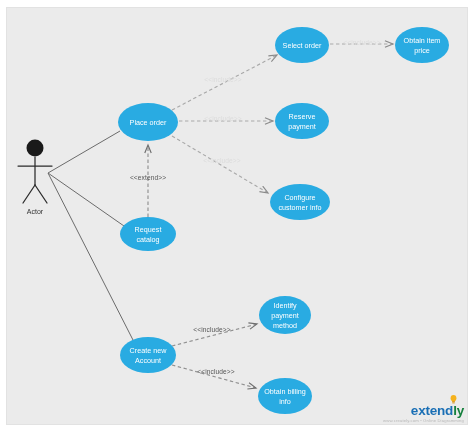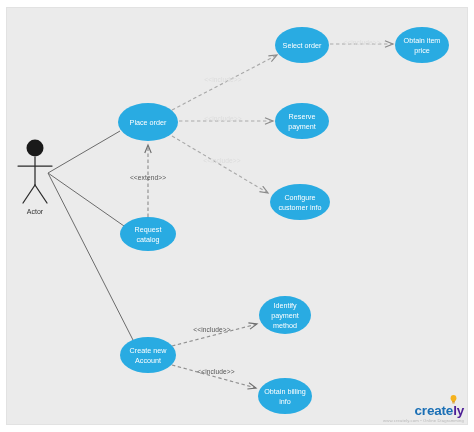--- a/index.html
+++ b/index.html
@@ -93,21 +93,21 @@
   #wm-wordmark {
     font-family: "Liberation Sans", sans-serif;
     font-size: 13.5px;
     font-weight: bold;
     color: #1a6fb5;
     letter-spacing: -0.2px;
     display: inline-block;
     position: relative;
   }
   #wm-wordmark .tail {
-    color: #4c1d95;
+    color: #15803d;
   }
   #wm-bulb {
     position: absolute;
     right: 7px;
     bottom: 13px;
     width: 7px;
     height: 9px;
   }
   #wm-tagline {
     font-family: "Liberation Sans", sans-serif;
@@ -235,18 +235,18 @@
     </g>
   </svg>
 
   <div id="watermark">
     <div id="wm-wordmark">
       <svg id="wm-bulb" viewBox="0 0 7 9">
         <ellipse cx="3.5" cy="3.2" rx="2.9" ry="3.1" fill="#f5b21c"></ellipse>
         <rect x="2.1" y="6.1" width="2.8" height="1.1" fill="#d9971a"></rect>
         <rect x="2.3" y="7.4" width="2.4" height="1.0" fill="#d9971a"></rect>
       </svg>
-      <span>create</span><span class="tail">ly</span>
+      <span>extend</span><span class="tail">ly</span>
     </div>
     <div id="wm-tagline">www.creately.com • Online Diagramming</div>
   </div>
 
 </div>
 
 </body></html>

